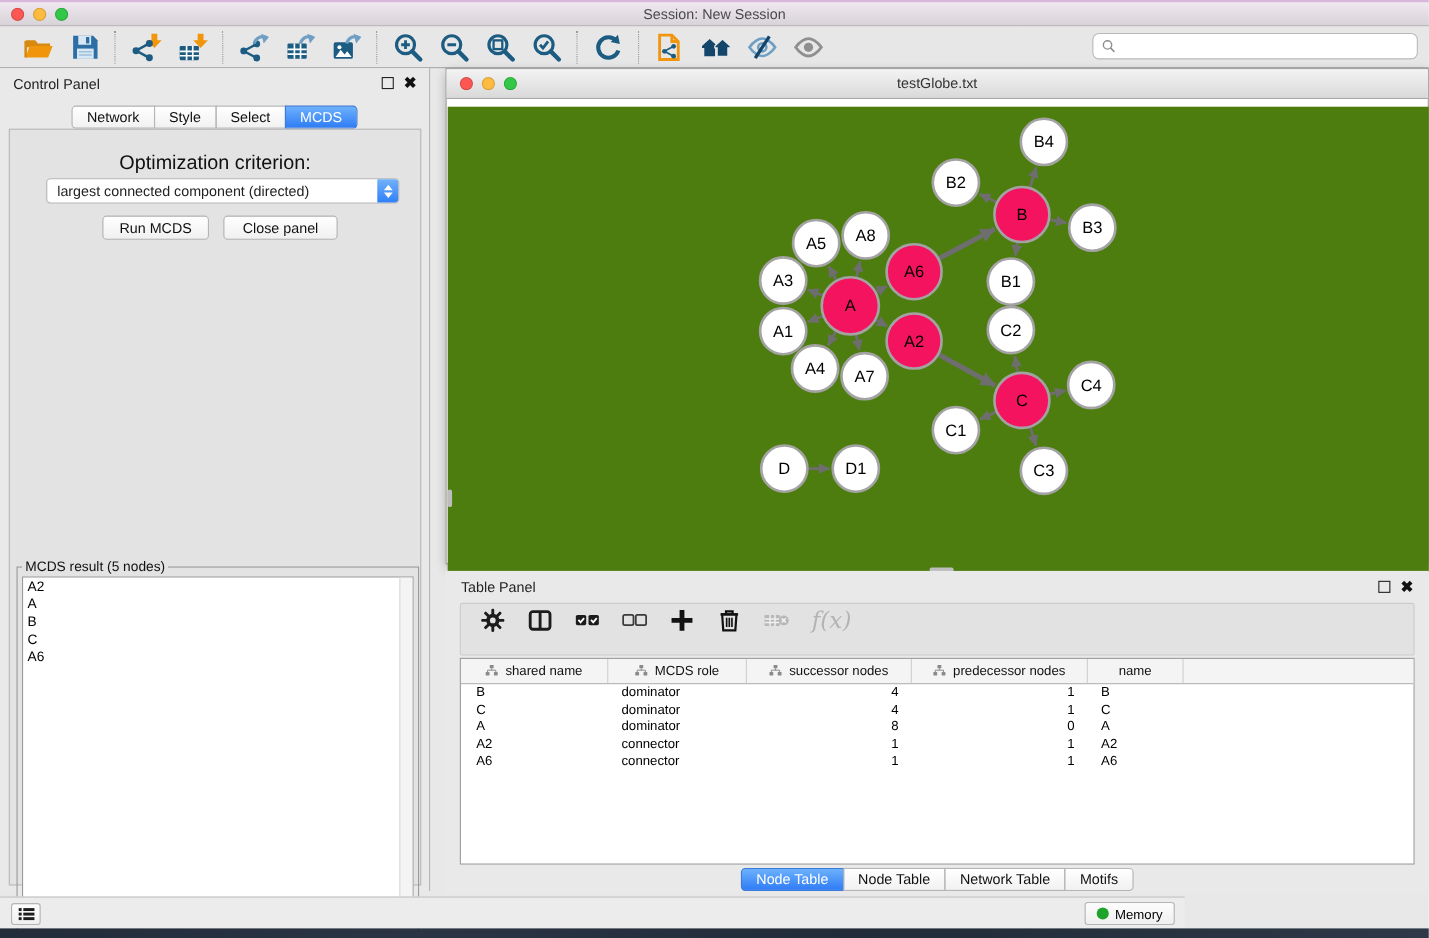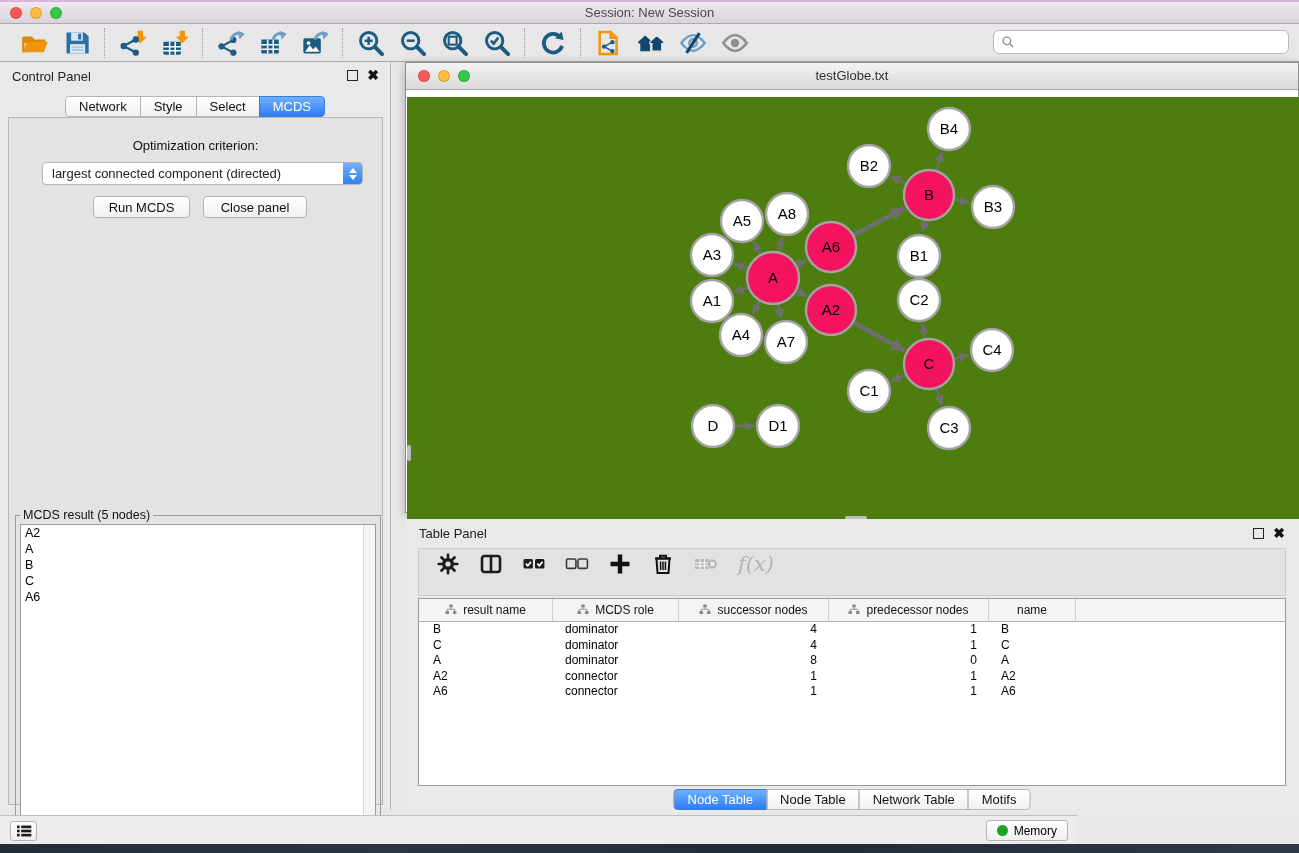--- a/index.html
+++ b/index.html
@@ -35,21 +35,21 @@
   .cpanel .float-btn{right:32px;} .cpanel .close-btn{right:10px;}
   .seg{position:absolute;display:inline-flex;}
   .seg .seg-btn{height:21px;border:1px solid #b5b5b5;background:linear-gradient(#ffffff,#f1f1f1);
     font-size:13px;font-family:"Liberation Sans",sans-serif;padding:0 13px;margin-left:-1px;color:#111;cursor:default;}
   .seg .seg-btn:first-child{border-radius:4px 0 0 4px;margin-left:0;}
   .seg .seg-btn:last-child{border-radius:0 4px 4px 0;}
   .seg .seg-btn.active{background:linear-gradient(#6db1fc,#2f7cf6);color:#fff;border-color:#3a7ad9;}
   .cp-tabs{left:50%;transform:translateX(-50%);top:34px;}
   .cp-body{position:absolute;left:8px;top:55px;width:375px;height:688px;background:#e3e3e3;
     border:1px solid #b7b7b7;box-sizing:border-box;}
-  .opt-label{position:absolute;left:0;right:0;top:20px;text-align:center;font-size:13px;color:#111;}
+  .opt-label{position:absolute;left:0;right:0;top:20px;text-align:center;font-size:18px;color:#111;}
   .dropdown{position:absolute;left:33px;top:44px;width:321px;height:23px;background:#fff;
     border:1px solid #b5b5b5;border-radius:4px;box-sizing:border-box;display:flex;align-items:center;}
   .dropdown .dd-text{flex:1;font-size:13px;padding-left:9px;white-space:nowrap;overflow:hidden;}
   .dd-stepper{width:19px;height:21px;border-radius:0 3px 3px 0;background:linear-gradient(#71b1fb,#3080f7);
     display:flex;flex-direction:column;align-items:center;justify-content:center;gap:2px;}
   .tri-up{width:0;height:0;border-left:4px solid transparent;border-right:4px solid transparent;border-bottom:5px solid #fff;}
   .tri-down{width:0;height:0;border-left:4px solid transparent;border-right:4px solid transparent;border-top:5px solid #fff;}
   .cp-btn{position:absolute;top:78px;height:22px;border:1px solid #b5b5b5;border-radius:4px;
     background:linear-gradient(#ffffff,#f0f0f0);font-size:13px;font-family:"Liberation Sans",sans-serif;color:#111;cursor:default;}
   #run-mcds{left:84px;width:97px;} #close-panel{left:194px;width:104px;}
@@ -522,21 +522,21 @@
             <span style="display: inline-flex;">
               <svg viewBox="0 0 24 24">
                 <g fill="#8a8a8a">
                   <rect x="8.5" y="1" width="7" height="6" rx="1"></rect>
                   <rect x="1" y="14" width="7" height="6" rx="1"></rect>
                   <rect x="16" y="14" width="7" height="6" rx="1"></rect>
                   <path d="M12 7v3.5M4.5 14v-3.5h15V14" fill="none" stroke="#8a8a8a" stroke-width="1.8"></path>
                 </g>
               </svg>
             </span>
-            <span>result name</span>
+            <span>shared name</span>
           </div>
           <div class="th" style="width: 126px;">
             <span style="display: inline-flex;">
               <svg viewBox="0 0 24 24">
                 <g fill="#8a8a8a">
                   <rect x="8.5" y="1" width="7" height="6" rx="1"></rect>
                   <rect x="1" y="14" width="7" height="6" rx="1"></rect>
                   <rect x="16" y="14" width="7" height="6" rx="1"></rect>
                   <path d="M12 7v3.5M4.5 14v-3.5h15V14" fill="none" stroke="#8a8a8a" stroke-width="1.8"></path>
                 </g>

